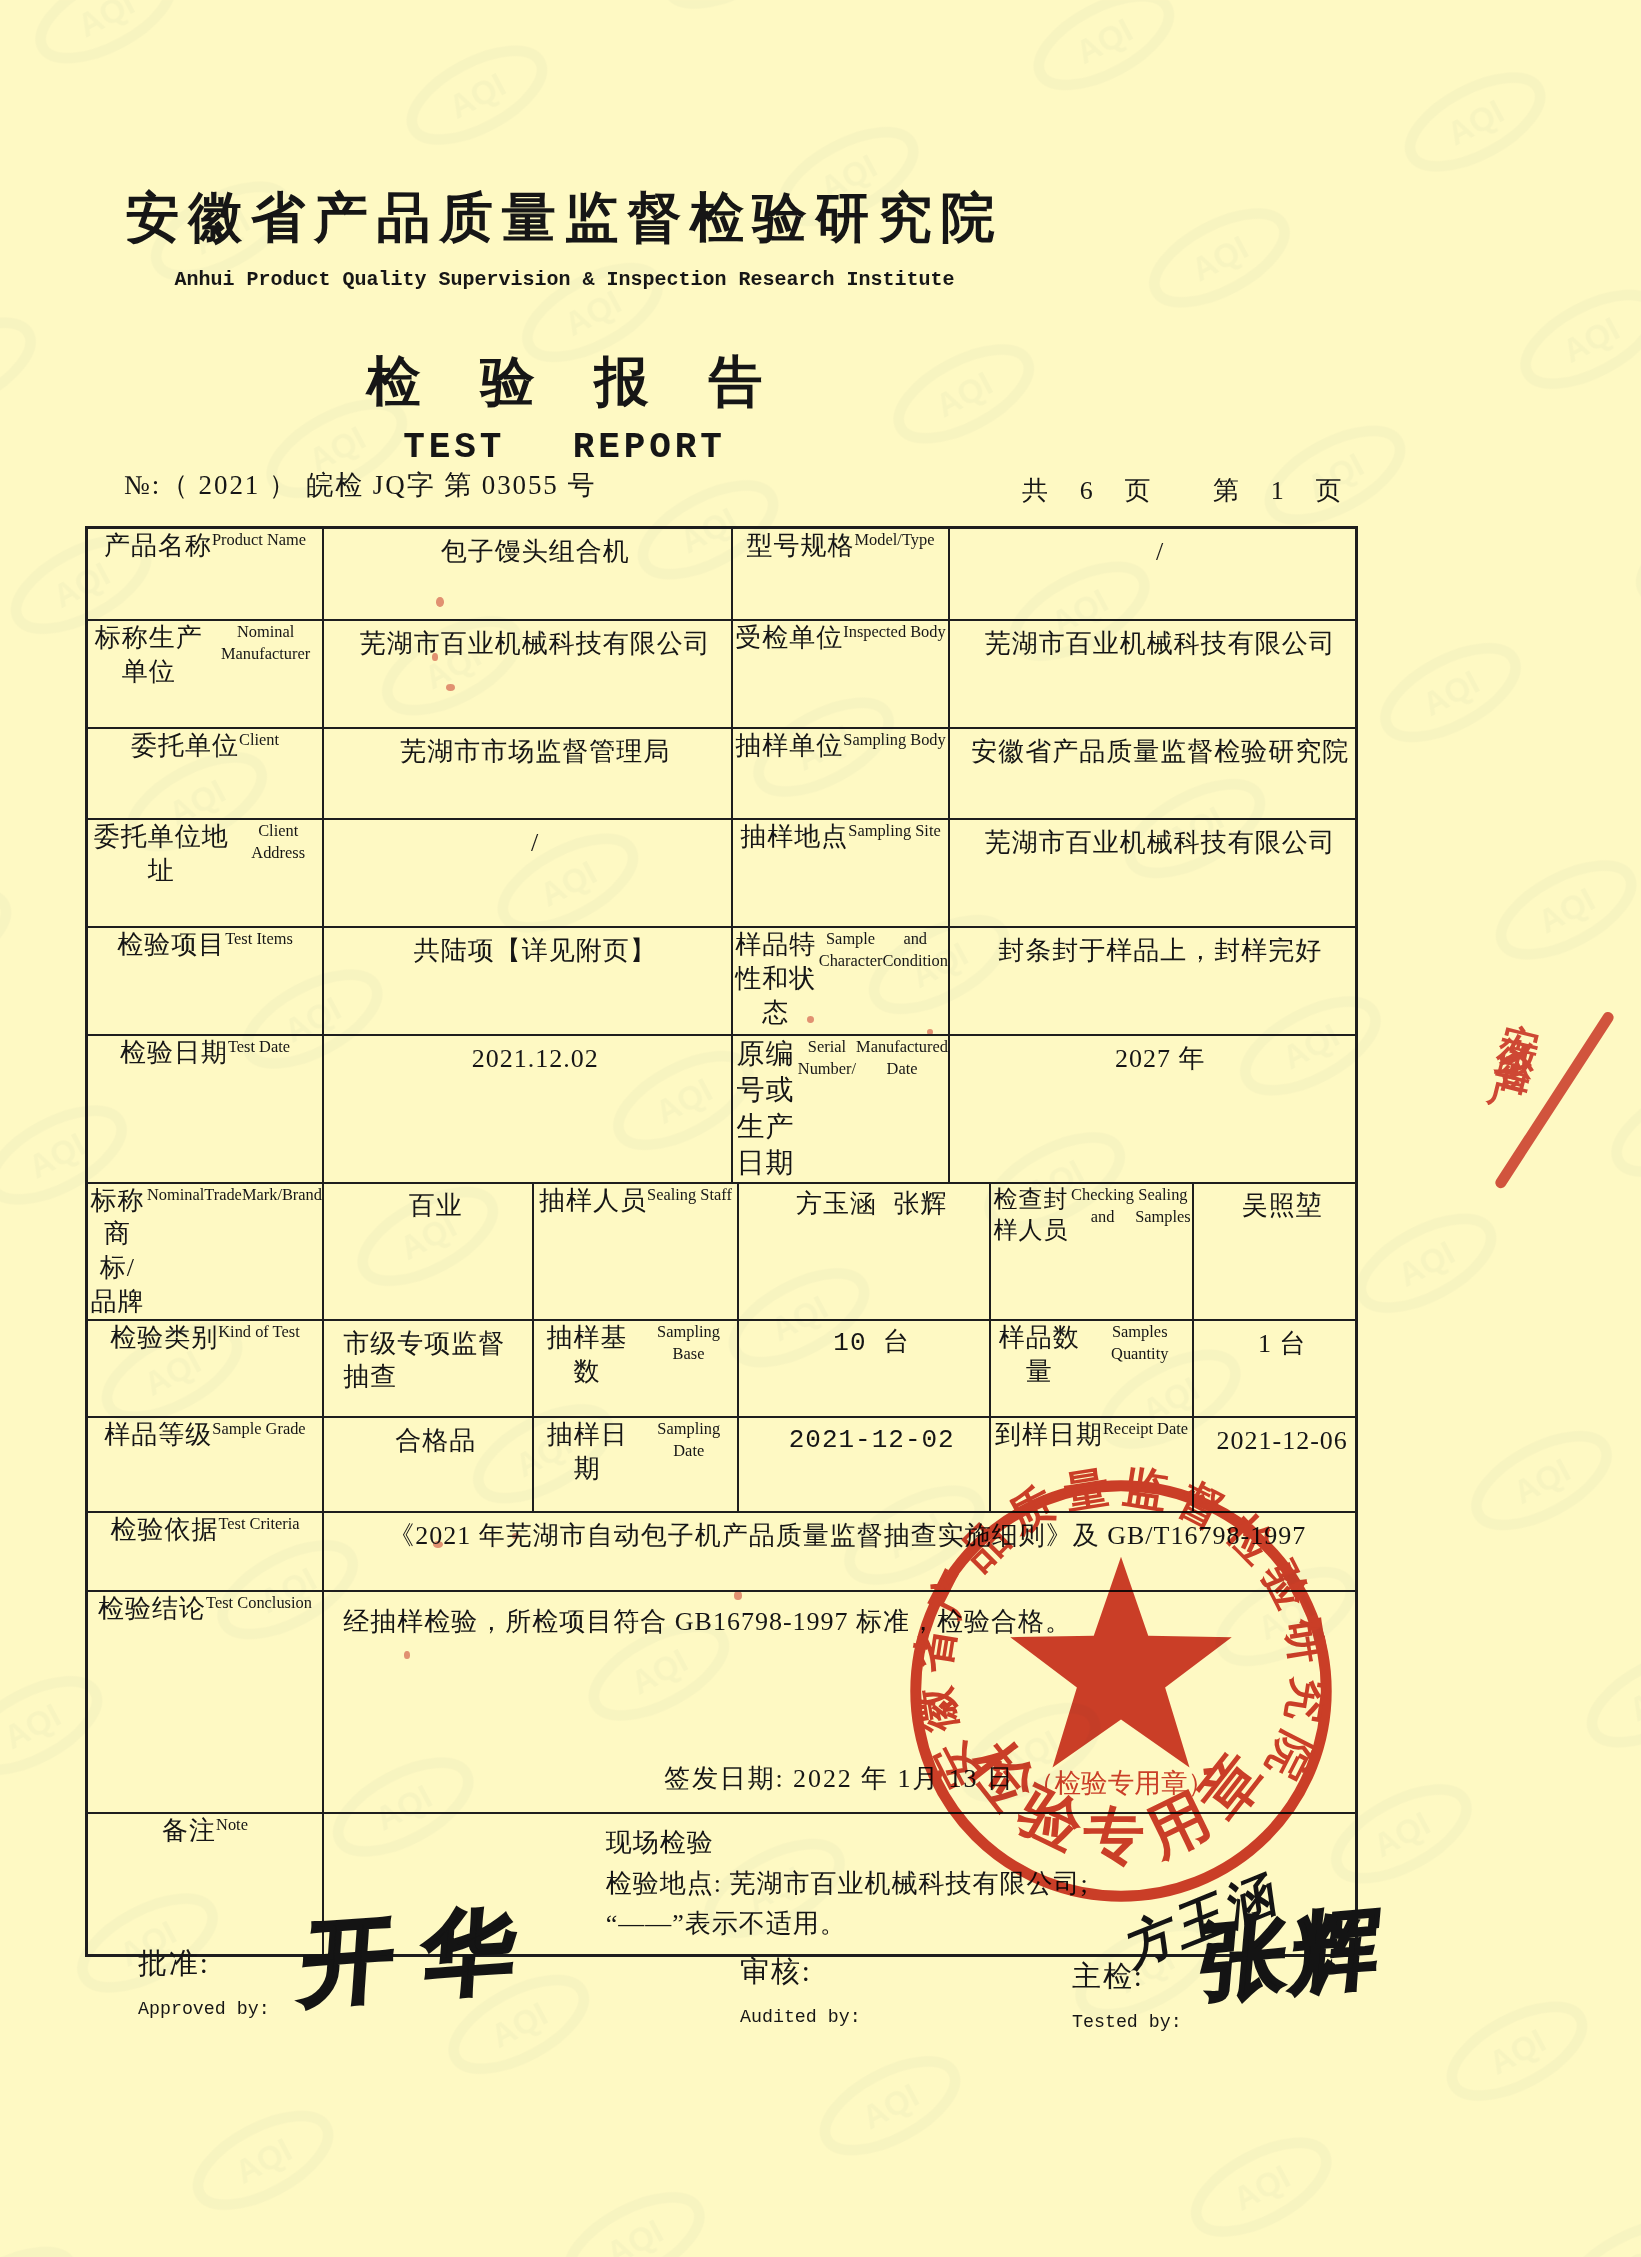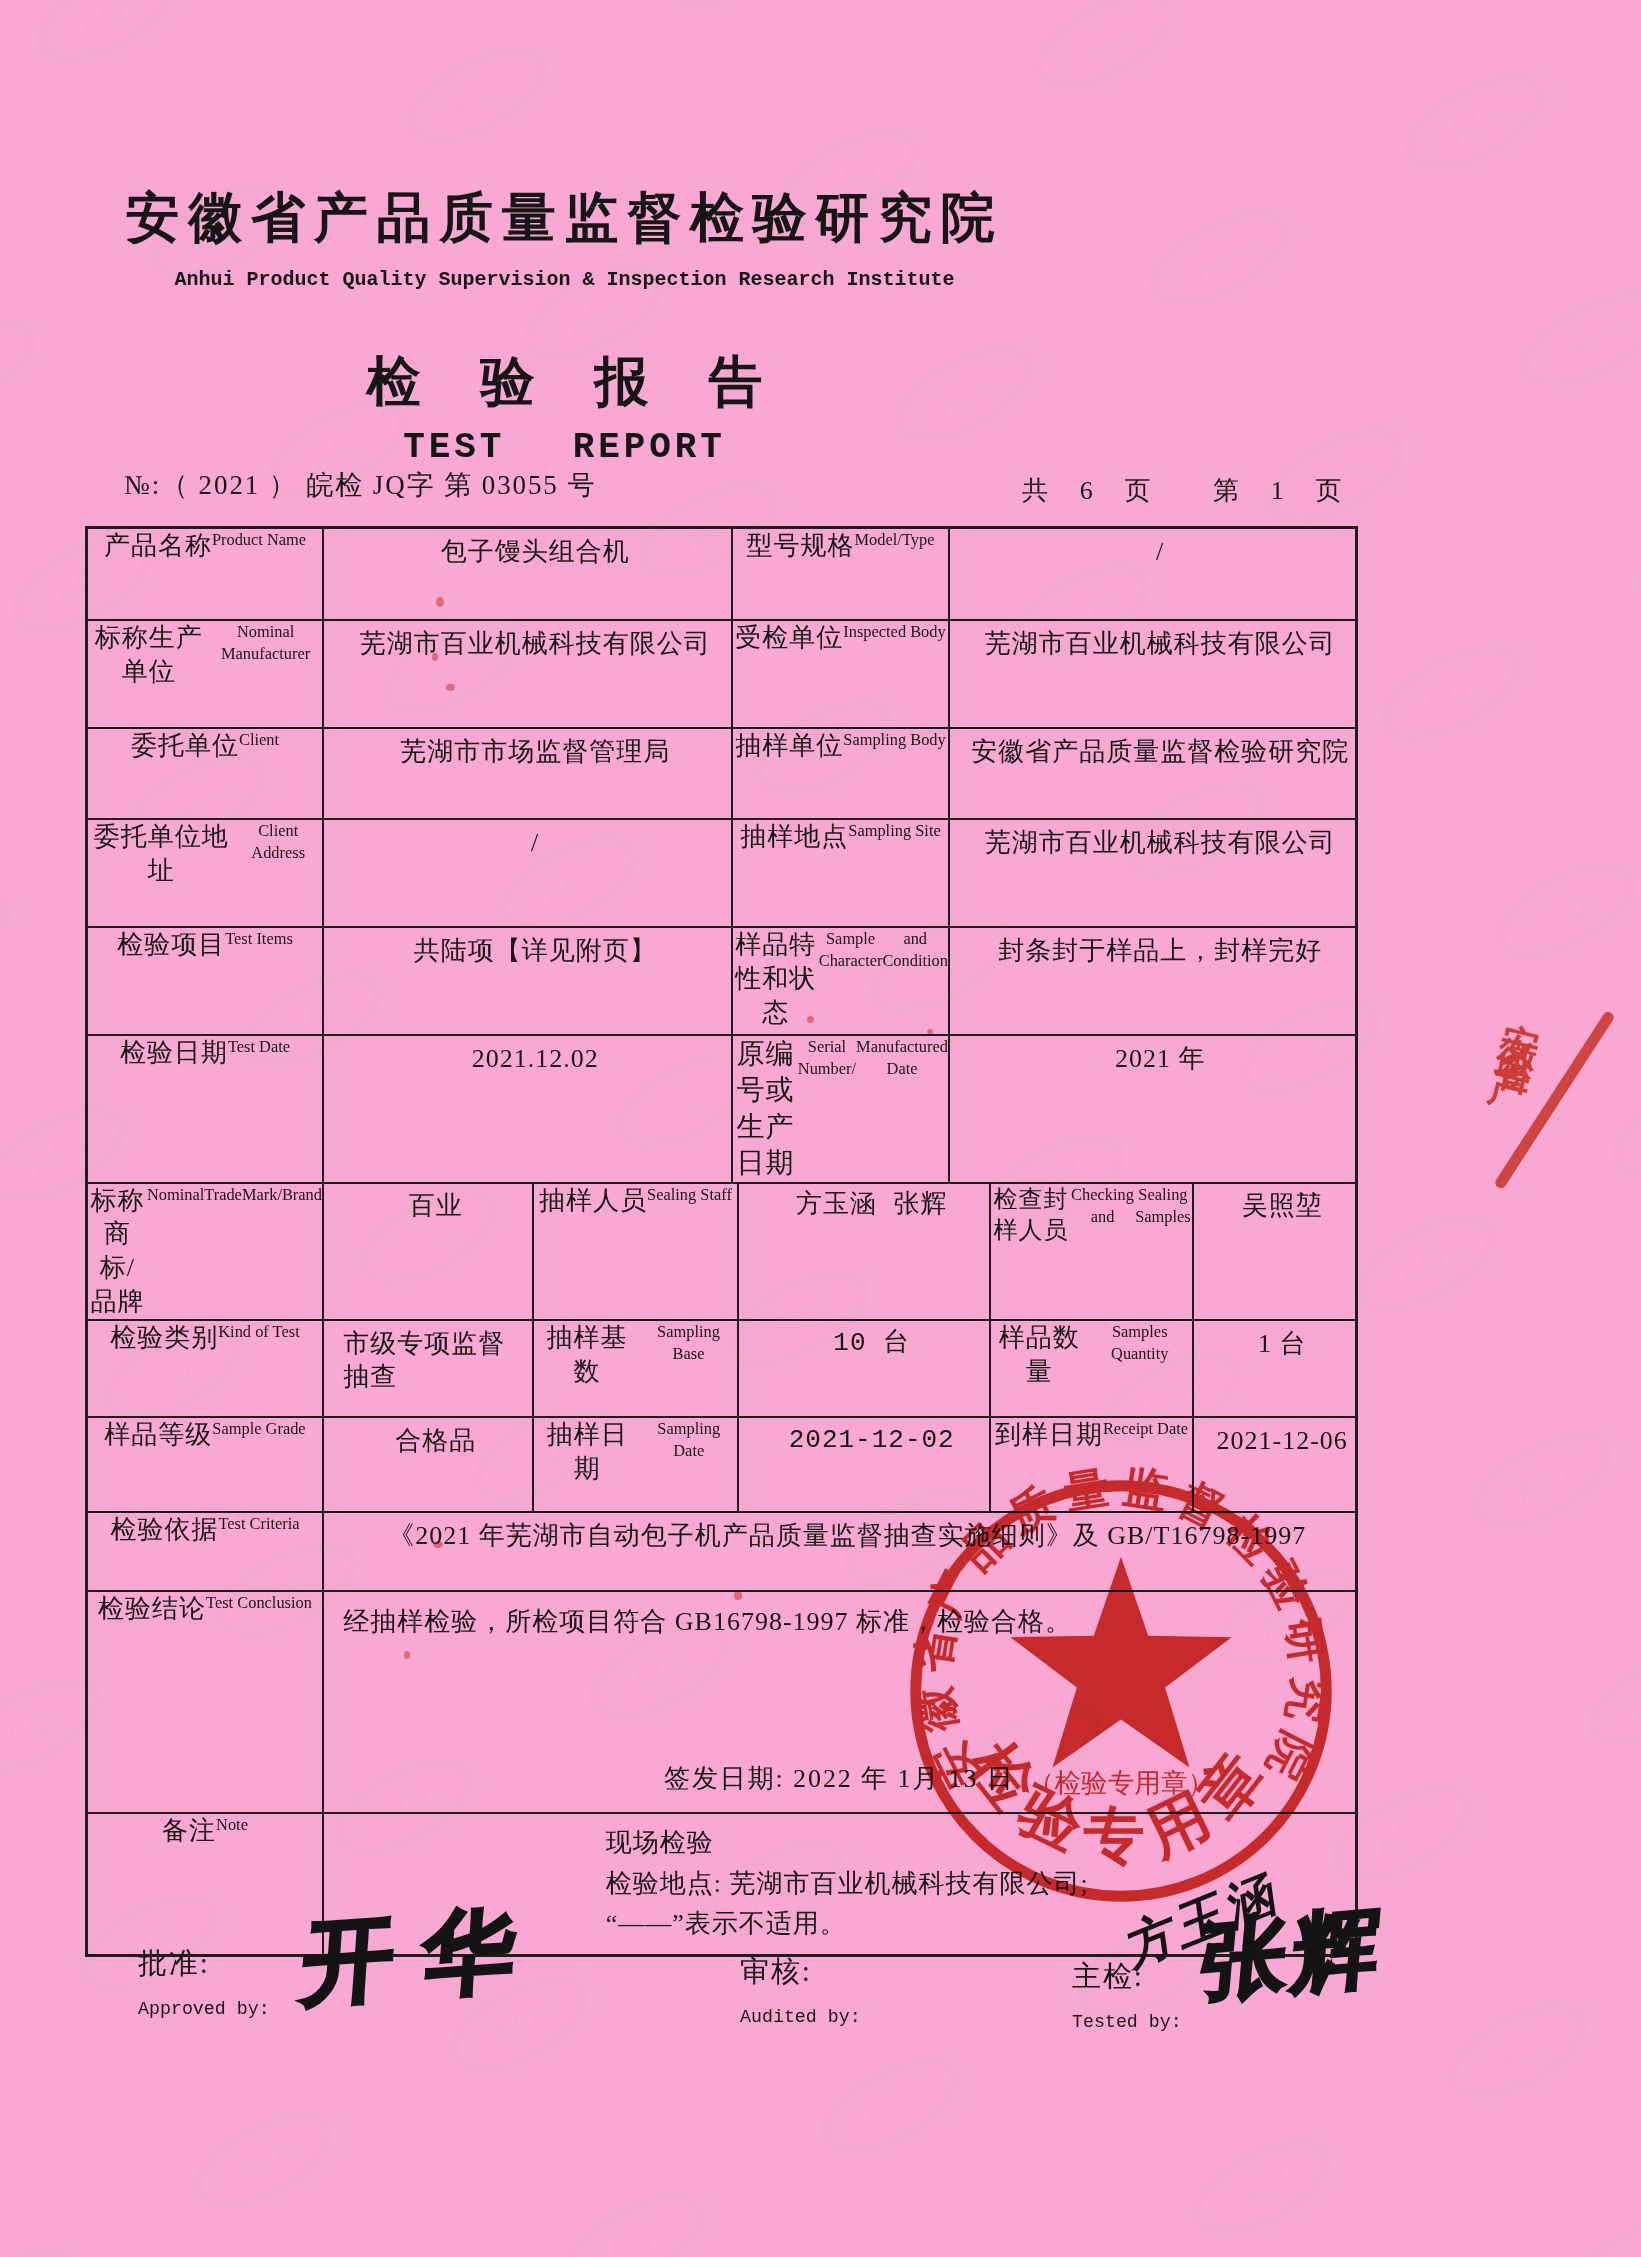--- a/index.html
+++ b/index.html
@@ -1,19 +1,19 @@
 <!DOCTYPE html>
 <html><head>
 <meta charset="utf-8">
 <style>
   * { margin:0; padding:0; box-sizing:border-box; }
   body { background:#e8e8e4; }
   .page {
     position:relative; width:1641px; height:2257px;
-    background:#f9a8d4; overflow:hidden;
+    background:#fef9c3; overflow:hidden;
     font-family:"Liberation Serif","DejaVu Serif",serif;
     color:#161616;
   }
   .wm { position:absolute; left:0; top:0; z-index:0; }
 
   
   .header { position:absolute; left:53px; top:0; width:1023px; text-align:center; z-index:2; }
   .inst-title { position:absolute; left:0; top:182px; width:100%;
     font-size:54px; font-weight:bold; letter-spacing:8.7px; white-space:nowrap; }
   .inst-en { position:absolute; left:0; top:268px; width:100%;
@@ -193,21 +193,21 @@
       </div>
       <div class="cell c-val">
         <div class="val">2021.12.02</div>
       </div>
       <div class="cell c-label2">
         <div class="lcn" style="font-size:28px">原编号或生产日期</div>
         <div class="len">Serial Number/</div>
         <div class="len">Manufactured Date</div>
       </div>
       <div class="cell c-last">
-        <div class="val">2021 年</div>
+        <div class="val">2027 年</div>
       </div>
     </div>
 
     <div class="row" style="min-height:108px">
       <div class="cell c-label">
         <div class="lcn">标称商标/品牌</div>
         <div class="len">NominalTrade</div>
         <div class="len">Mark/Brand</div>
       </div>
       <div class="cell c6b">

